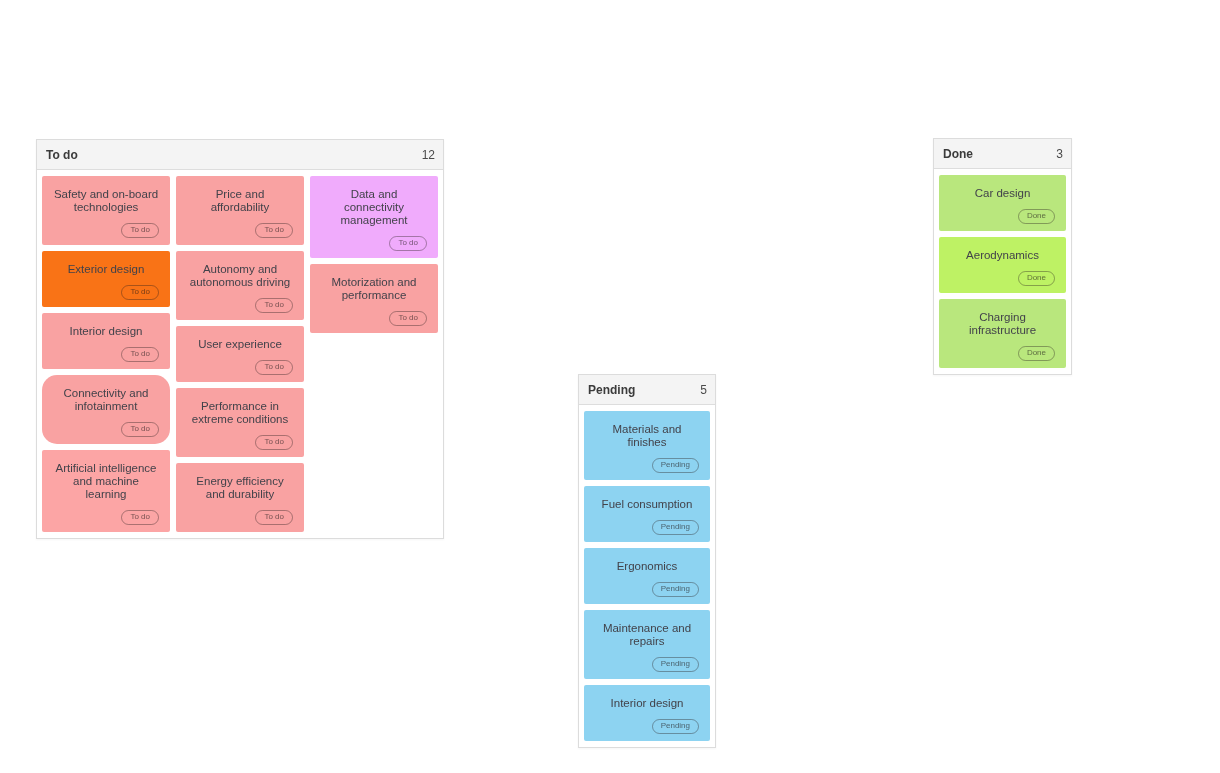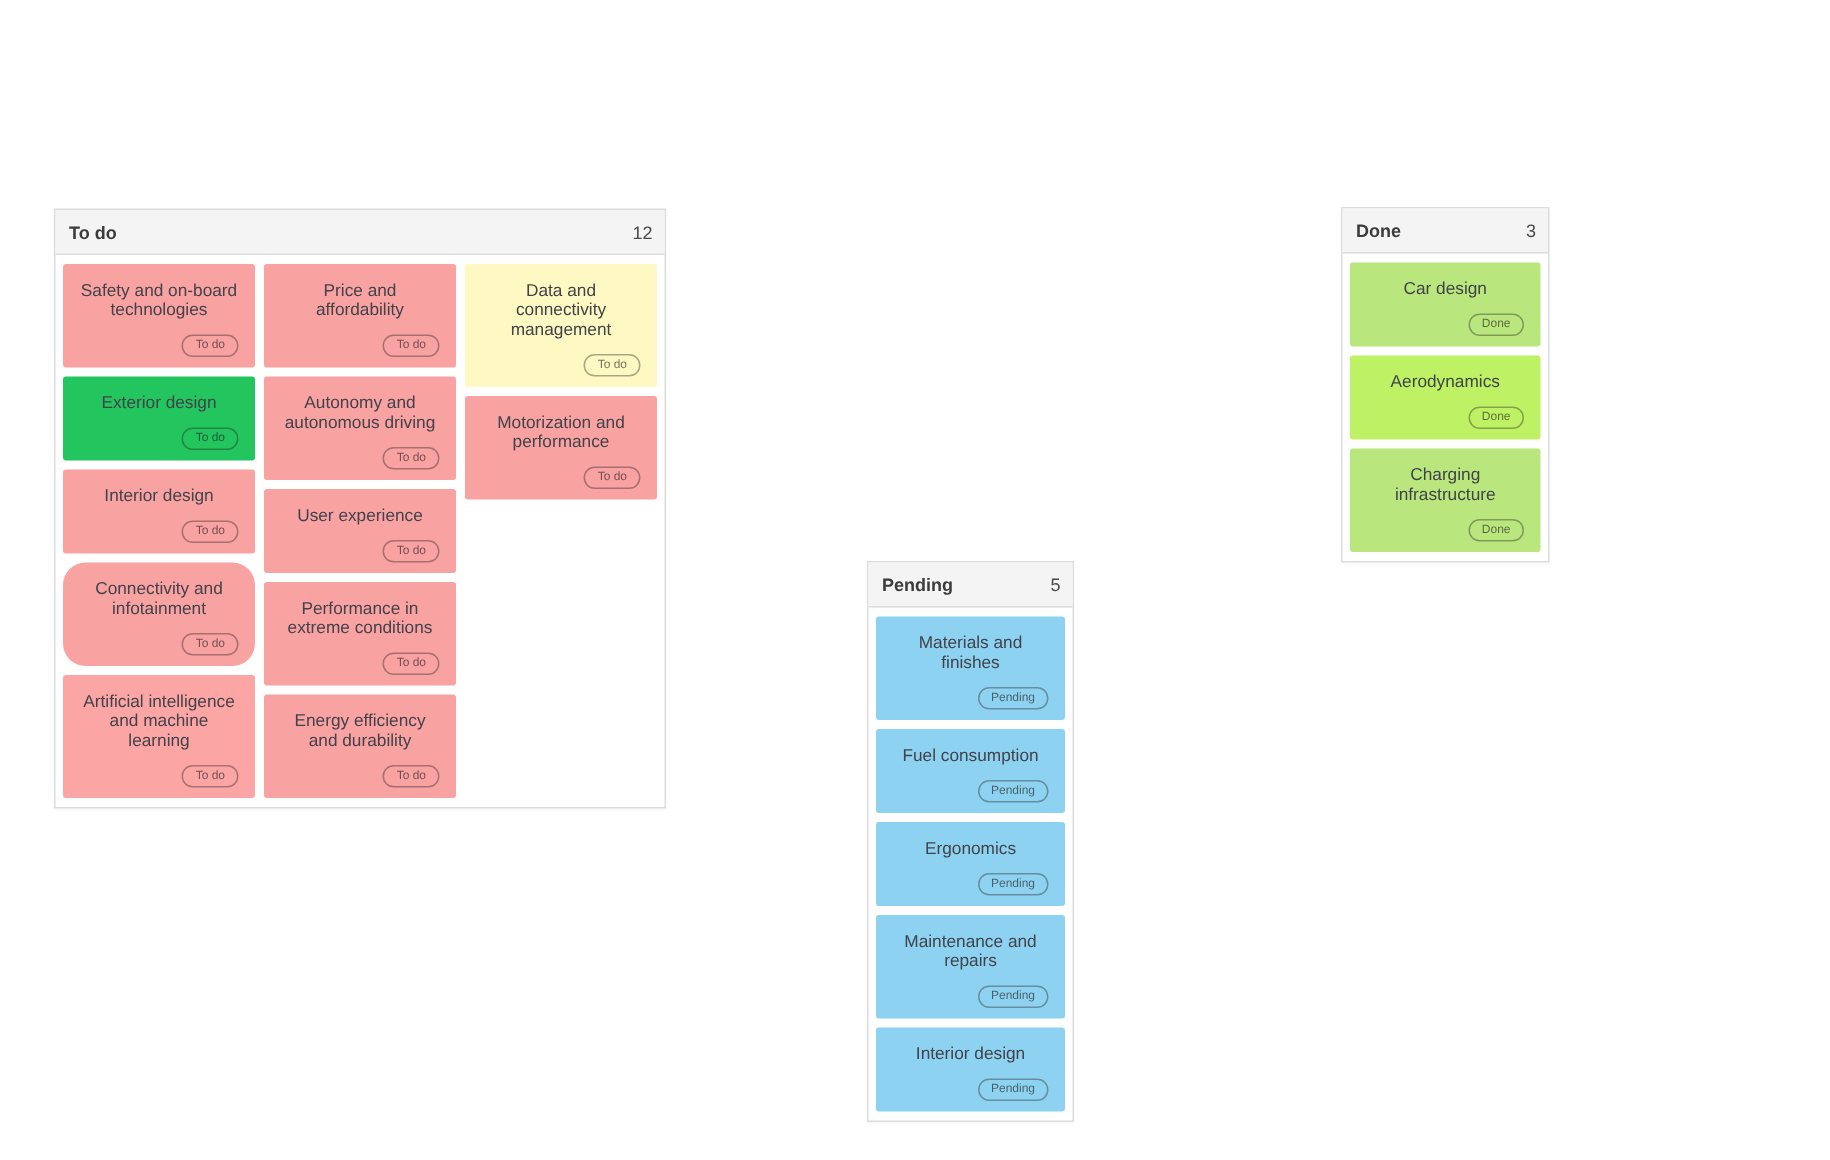--- a/index.html
+++ b/index.html
@@ -12,21 +12,21 @@
   }
 
   .kanban-col {
     position: absolute;
     background: #ffffff;
     border: 1px solid #dcdcdc;
     box-shadow: 0 1px 2px rgba(0,0,0,0.04);
   }
   .col-todo    { left: 36px;  top: 103px; width: 408px; margin-top: 36px; }
   .col-pending { left: 578px; top: 374px; width: 138px; }
-  .col-done    { left: 894px; top: 138px; width: 139px; }
+  .col-done    { left: 933px; top: 138px; width: 139px; }
 
   .col-header {
     height: 30px;
     background: #f4f4f4;
     border-bottom: 1px solid #dddddd;
     display: flex;
     align-items: center;
     justify-content: space-between;
     padding: 0 8px 0 9px;
   }
@@ -90,21 +90,21 @@
   <div class="col-header">
     <span class="col-title">To do</span>
     <span class="col-count">12</span>
   </div>
   <div class="col-body">
       <div class="stack">
         <div class="card" style="background: rgb(249, 162, 162);">
           <div class="card-title">Safety and on-board technologies</div>
           <div class="card-badge">To do</div>
         </div>
-        <div class="card" style="background: #22c55e;">
+        <div class="card" style="background: #f97316;">
           <div class="card-title">Exterior design</div>
           <div class="card-badge">To do</div>
         </div>
         <div class="card" style="background: rgb(249, 162, 162);">
           <div class="card-title">Interior design</div>
           <div class="card-badge">To do</div>
         </div>
         <div class="card" style="background: rgb(249, 162, 162); border-radius: 15px;">
           <div class="card-title">Connectivity and infotainment</div>
           <div class="card-badge">To do</div>
@@ -130,21 +130,21 @@
         <div class="card" style="background: rgb(249, 162, 162);">
           <div class="card-title">Performance in extreme conditions</div>
           <div class="card-badge">To do</div>
         </div>
         <div class="card" style="background: rgb(249, 162, 162);">
           <div class="card-title">Energy efficiency and durability</div>
           <div class="card-badge">To do</div>
         </div>
       </div>
       <div class="stack">
-        <div class="card" style="background: #fef9c3;">
+        <div class="card" style="background: #f0abfc;">
           <div class="card-title">Data and connectivity management</div>
           <div class="card-badge">To do</div>
         </div>
         <div class="card" style="background: rgb(249, 162, 162);">
           <div class="card-title">Motorization and performance</div>
           <div class="card-badge">To do</div>
         </div>
       </div>
     </div>
 </div>

